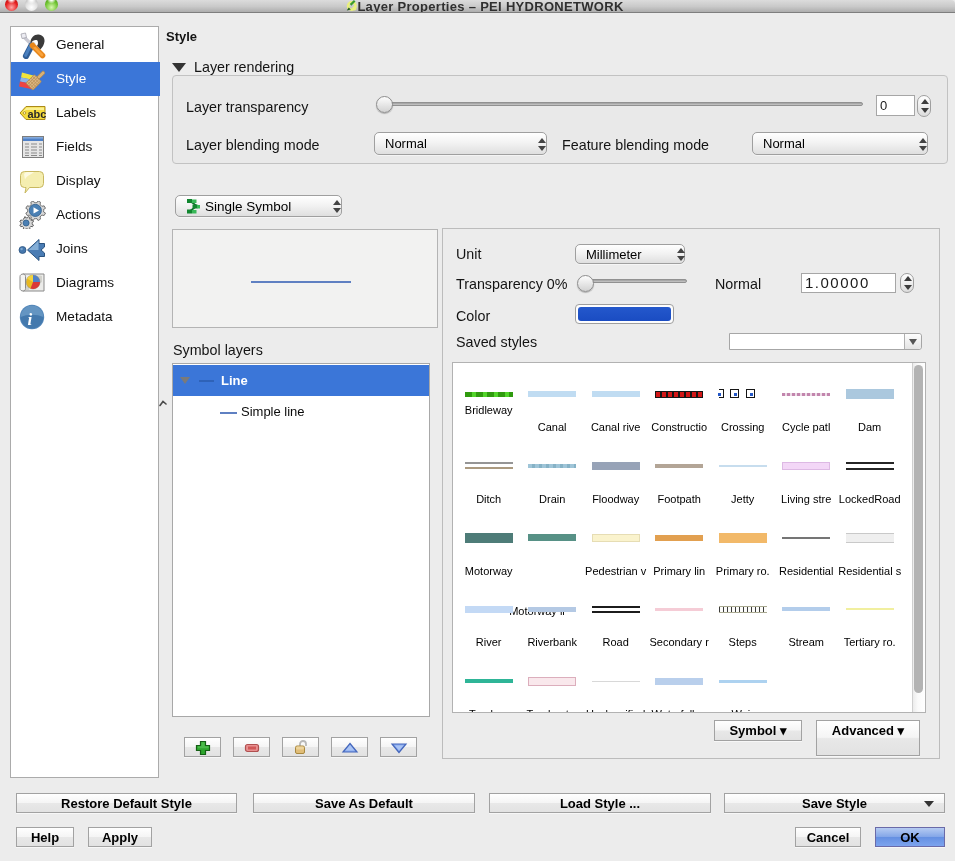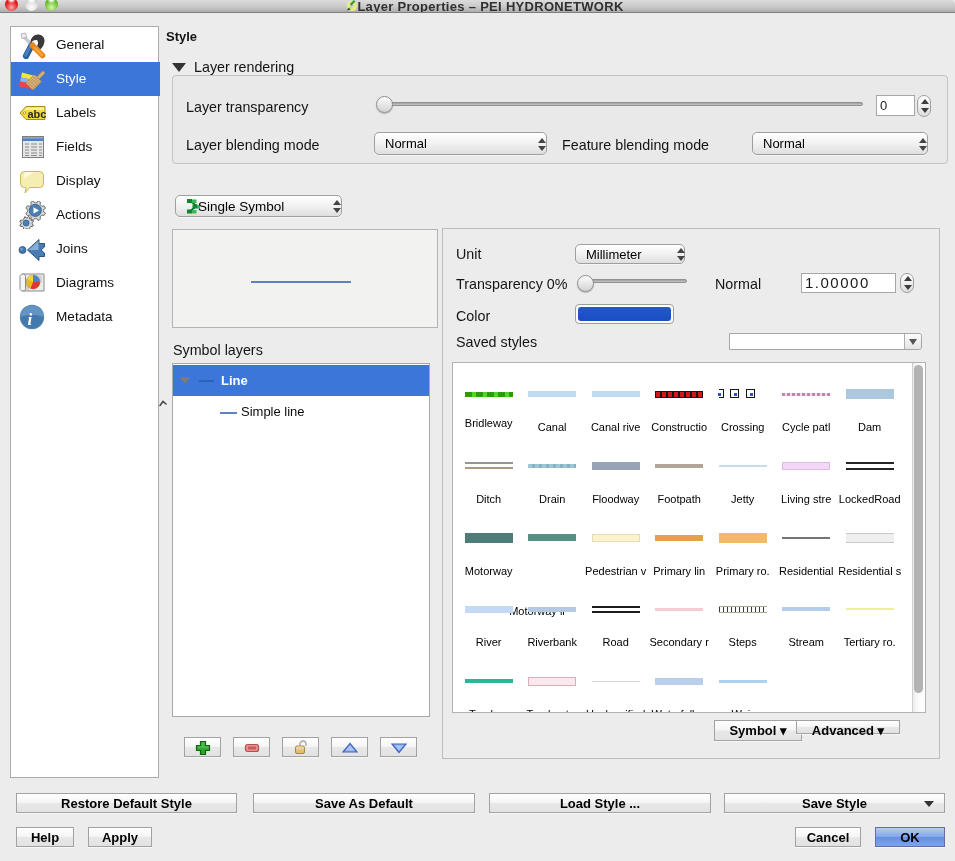--- a/index.html
+++ b/index.html
@@ -186,21 +186,21 @@
 <div class="combo" style="left:175px; top:195px; width:167px; height:22px;">
   <svg class="abs" style="left:11px; top:3px;" width="13" height="15" viewBox="0 0 13 15">
     <polyline points="3,2 10,7 3,12" fill="none" stroke="#0b6e28" stroke-width="1.6"></polyline>
     <rect x="0" y="0" width="5" height="4" fill="#11862f"></rect>
     <rect x="5" y="0.5" width="4.5" height="3.5" fill="#39b858"></rect>
     <rect x="5.5" y="5.5" width="5" height="4" fill="#11862f"></rect>
     <rect x="10" y="6" width="3" height="3.5" fill="#39b858"></rect>
     <rect x="0" y="10.5" width="5" height="4" fill="#11862f"></rect>
     <rect x="5" y="11" width="4.5" height="3.5" fill="#39b858"></rect>
   </svg>
-  <span class="ct" style="left:22px; line-height:21px; font-size:13.5px;">Single Symbol</span>
+  <span class="ct" style="left:29px; line-height:21px; font-size:13.5px;">Single Symbol</span>
   <span class="updn" style="right:8px; top:4px;"></span>
 </div>
 
 <div class="abs" style="left:172px; top:229px; width:266px; height:99px; background:#f2f2f1; border:1px solid #b4b4b4;">
   <div class="abs" style="left:78px; top:51px; width:100px; height:2px; background:#5f80c2;"></div>
 </div>
 
 <div class="lbl" style="left:173px; top:342px;">Symbol layers</div>
 <div class="abs" style="left:172px; top:363px; width:258px; height:354px; background:#fff; border:1px solid #a8a8a8;">
   <div class="abs" style="left:0; top:1px; width:256px; height:31px; background:#3b76d8;">
@@ -275,21 +275,21 @@
 
 <div class="lbl" style="left:456px; top:334px;">Saved styles</div>
 <div class="abs" style="left:729px; top:333px; width:193px; height:17px; background:#fff; border:1px solid #a6a6a6; border-radius:0 3px 3px 0;">
   <div class="abs" style="right:0px; top:0px; width:17px; height:15px; background:linear-gradient(#fdfdfd,#e4e4e4); border-left:1px solid #b0b0b0; border-radius:0 3px 3px 0;">
     <div class="tri-dn" style="left:4px; top:5px; border-top-width:6px; border-left-width:4.5px; border-right-width:4.5px; border-top-color:#555;"></div>
   </div>
 </div>
 
 <div id="grid" class="abs" style="left:452px; top:362px; width:474px; height:351px; background:#fff; border:1px solid #b2b2b2; overflow:hidden;">
   <div class="abs" style="left:11.7px; top:28.5px; width:48px; height:5px; background:repeating-linear-gradient(90deg,#2f9a0e 0 7px,#52d42a 7px 11px);"></div>
-  <div class="abs glbl" style="left:1.7px; top:53px; width:68px;">Bridleway</div>
+  <div class="abs glbl" style="left:1.7px; top:40px; width:68px;">Bridleway</div>
   <div class="abs" style="left:75.2px; top:28.0px; width:48px; height:6px; background:#c0dcf2;"></div>
   <div class="abs glbl" style="left:65.2px; top:57.0px; width:68px;">Canal</div>
   <div class="abs" style="left:138.7px; top:28.0px; width:48px; height:6px; background:#c0dcf2;"></div>
   <div class="abs glbl" style="left:128.7px; top:57.0px; width:68px;">Canal rive</div>
   <div class="abs" style="left:202.2px; top:27.5px; width:48px; height:7px; background:repeating-linear-gradient(90deg,#151515 0 1px,#d31717 1px 5px,#151515 5px 6px); border-top:1px solid #151515; border-bottom:1px solid #151515;"></div>
   <div class="abs glbl" style="left:192.2px; top:57.0px; width:68px;">Constructio</div>
   <div class="abs" style="left:265.7px; top:26px; width:5px; height:9px; border:1.5px solid #151515; border-left:none; background:#fff;"></div>
     <div class="abs" style="left:265.2px; top:29.5px; width:3px; height:3px; background:#2458c8;"></div>
   <div class="abs" style="left:276.7px; top:26px; width:9px; height:9px; border:1.5px solid #151515; background:#fff;"></div>
   <div class="abs" style="left:281.2px; top:29.5px; width:3px; height:3px; background:#2458c8;"></div>
@@ -350,21 +350,21 @@
   <div class="abs glbl" style="left:128.7px; top:344.0px; width:68px;">Unclassified</div>
   <div class="abs" style="left:202.2px; top:314.5px; width:48px; height:7px; background:#b9cfec;"></div>
   <div class="abs glbl" style="left:192.2px; top:344.0px; width:68px;">Waterfall ...</div>
   <div class="abs" style="left:265.7px; top:316.5px; width:48px; height:3px; background:#add2f0;"></div>
   <div class="abs glbl" style="left:255.7px; top:344.0px; width:68px;">Weir</div>
   <div class="abs" style="left:459px; top:0; width:13px; height:349px; background:linear-gradient(90deg,#ececec,#fafafa 40%,#ffffff); border-left:1px solid #cfcfcf;"></div>
   <div class="abs" style="left:461px; top:2px; width:9px; height:328px; border-radius:5px; background:#b3b3b3;"></div>
 </div>
 
 <div class="btn" style="left:714px; top:720px; width:88px; height:21px; line-height:20px;">Symbol ▾</div>
-<div class="btn" style="left:796px; top:720px; width:104px; height:14px; line-height:20px;">Advanced ▾</div>
+<div class="btn" style="left:816px; top:720px; width:104px; height:36px; line-height:20px;">Advanced ▾</div>
 
 <div class="btn" style="left:16px;  top:793px; width:221px; height:20px; line-height:19px;">Restore Default Style</div>
 <div class="btn" style="left:253px; top:793px; width:222px; height:20px; line-height:19px;">Save As Default</div>
 <div class="btn" style="left:489px; top:793px; width:222px; height:20px; line-height:19px;">Load Style ...</div>
 <div class="btn" style="left:724px; top:793px; width:221px; height:20px; line-height:19px;">Save Style<span class="tri-dn" style="right:10px; top:7px; border-top-width:6px; border-left-width:5px; border-right-width:5px;"></span></div>
 
 <div class="btn" style="left:16px; top:827px; width:58px; height:20px; line-height:19px;">Help</div>
 <div class="btn" style="left:88px; top:827px; width:64px; height:20px; line-height:19px;">Apply</div>
 <div class="btn" style="left:795px; top:827px; width:66px; height:20px; line-height:19px;">Cancel</div>
 <div class="btn" style="left:875px; top:827px; width:70px; height:20px; line-height:19px; background:linear-gradient(#b5cbf2,#85a7e8 48%,#6590e2 52%,#7ca3ee); border-color:#6a6aa8;">OK</div>

